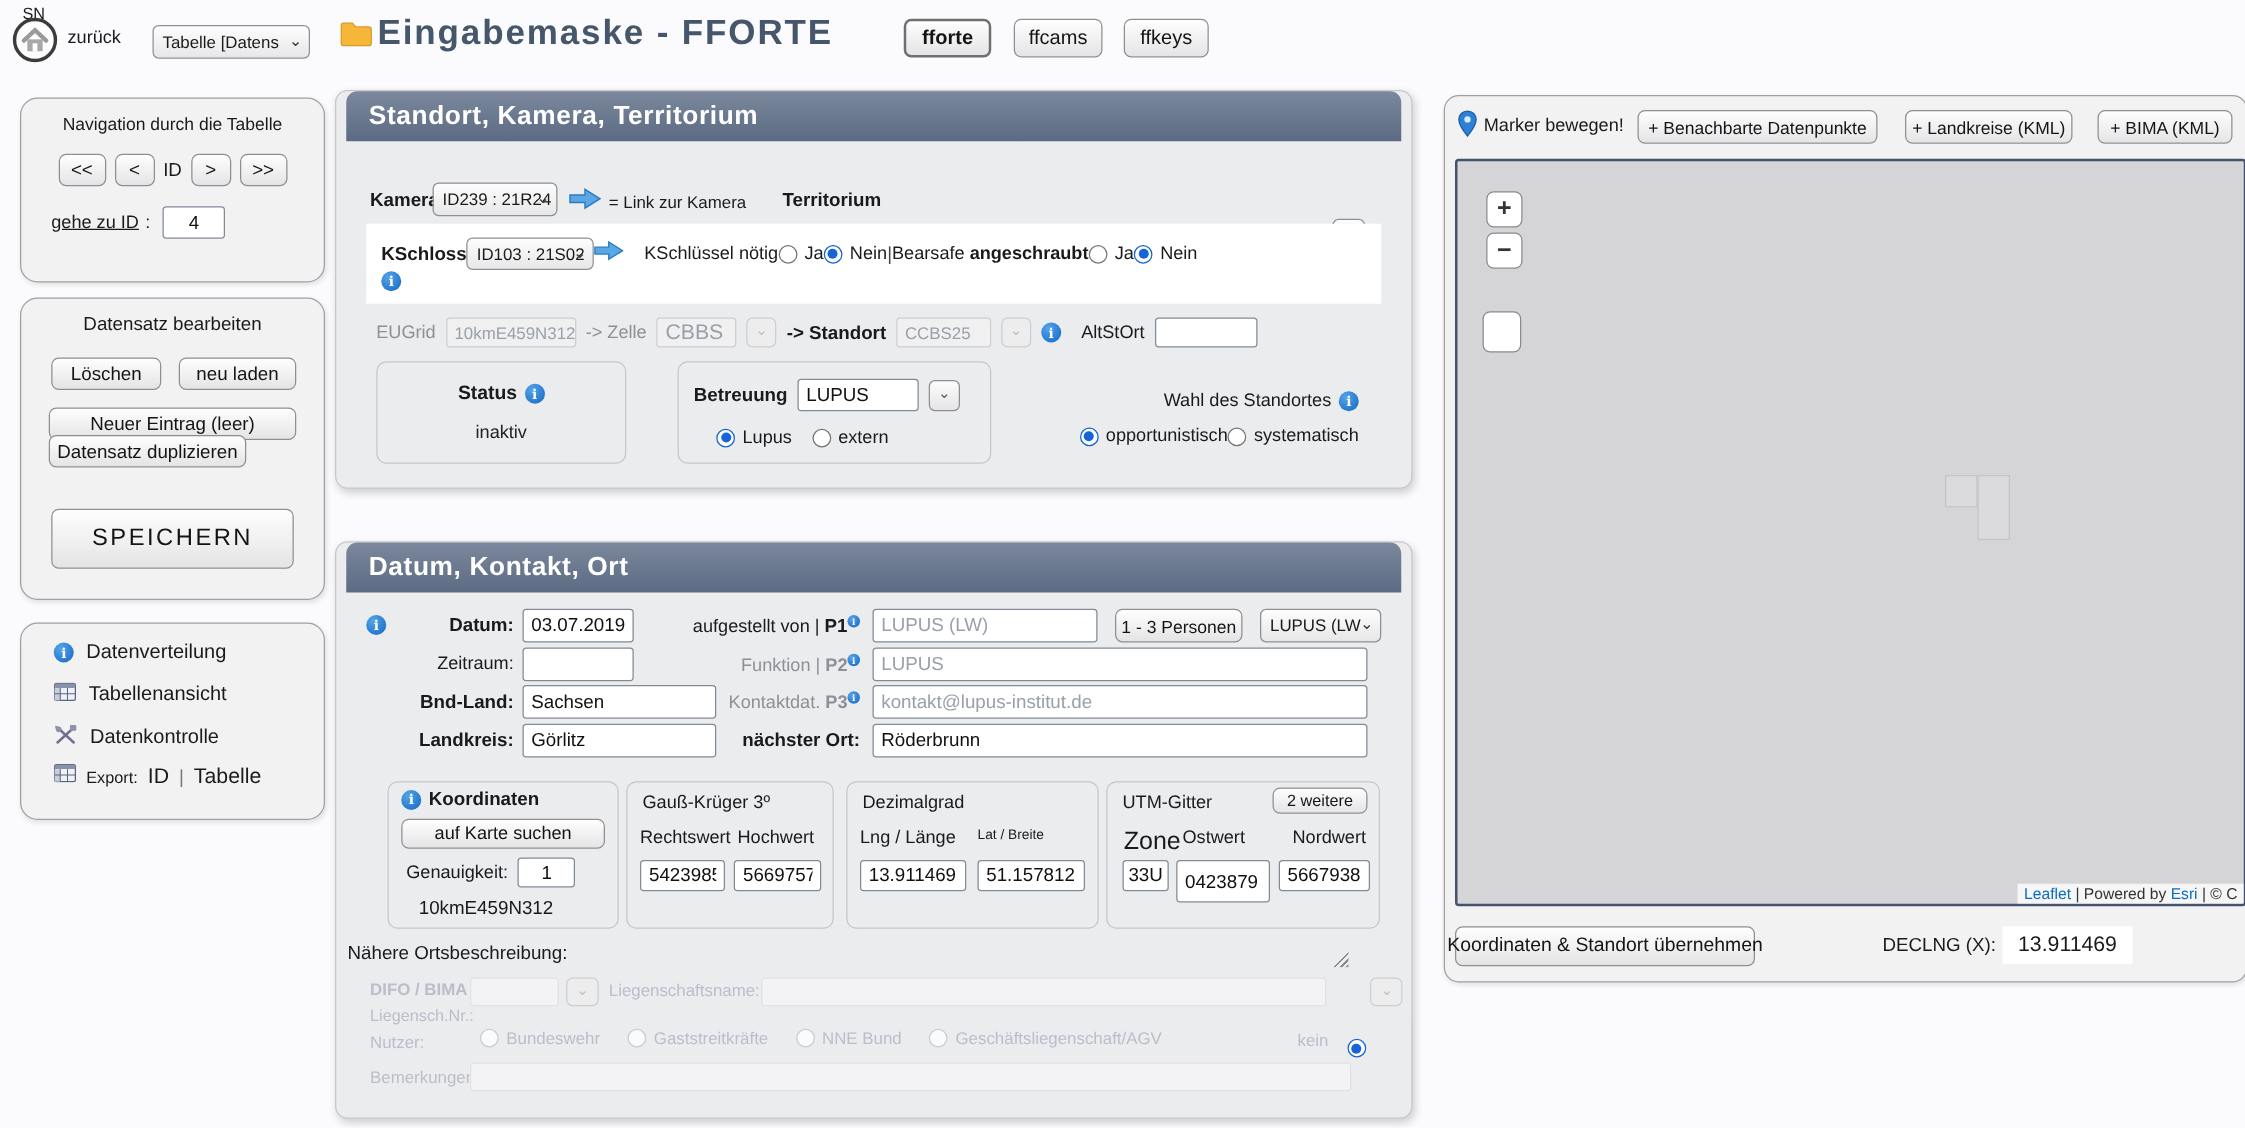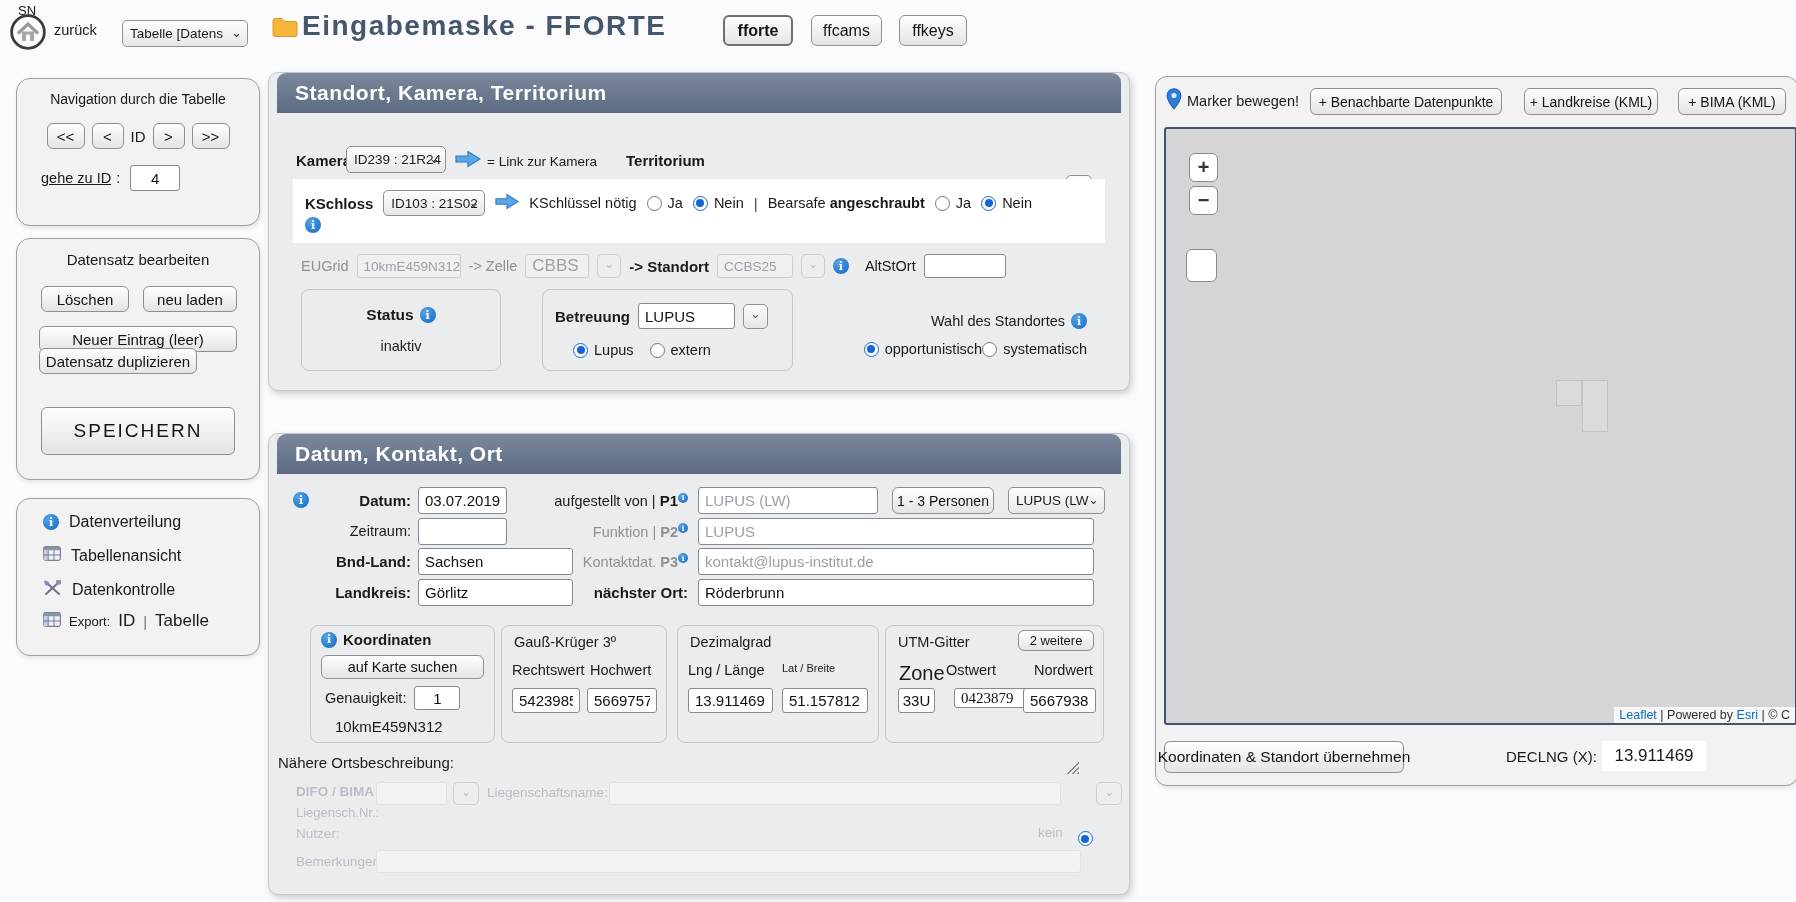--- a/index.html
+++ b/index.html
@@ -153,29 +153,29 @@
         <span>ID239 : 21R24</span>
       </div>
     <span class="abs" style="left:186px;top:77px"><svg width="26" height="18" viewBox="0 0 26 18">
           <path d="M1 6 h12 V1.5 L25 9 L13 16.5 V12 H1 z" fill="#5aa7e6" stroke="#2d7cc2" stroke-width="1.2"></path>
         </svg></span>
     <span class="abs nw" style="left:218px;top:81px;font-size:13.5px">= Link zur Kamera</span>
     <span class="abs b" style="left:357px;top:79px;font-size:15px">Territorium</span>
     <span class="ddbtn abs" style="left:797px;top:75px;width:26px;height:25px"></span>
 
     <div class="wstrip" style="left:24px;top:106px;width:812px;height:64px">
-      <div class="abs flex" style="left:12px;top:11px;gap:10px;height:26px">
+      <div class="abs flex" style="left:12px;top:11px;height:26px">
         <span class="b nw" style="font-size:15px">KSchloss</span>
         <div class="sel" style="width:102px;height:26px">
             <span>ID103 : 21S02</span>
           </div>
         <span><svg width="24" height="17" viewBox="0 0 26 18">
               <path d="M1 6 h12 V1.5 L25 9 L13 16.5 V12 H1 z" fill="#5aa7e6" stroke="#2d7cc2" stroke-width="1.2"></path>
             </svg></span>
-        <span class="nw" style="font-size:14.5px;margin-left:0">KSchlüssel nötig</span>
+        <span class="nw" style="font-size:14.5px;margin-left:16px">KSchlüssel nötig</span>
         <span class="flex">
             <span class="radio"></span>
             <span class="rlbl">Ja</span>
           </span>
         <span class="flex">
             <span class="radio checked"></span>
             <span class="rlbl">Nein</span>
           </span>
         <span style="font-size:15px;color:#444">|</span>
         <span class="nw" style="font-size:14.5px"><span>Bearsafe</span> <span class="b">angeschraubt</span></span>
@@ -312,36 +312,54 @@
       <input class="input" style="position: absolute; left: 104px; top: 62px; width: 86px; height: 25px;" value="51.157812">
     </div>
 
     <div class="inbox" style="left:616px;top:191px;width:217px;height:116px">
       <div class="abs nw" style="left:12px;top:8px;font-size:14.5px">UTM-Gitter</div>
       <div class="btn abs" style="left:132px;top:4px;width:76px;height:21px;font-size:13px">2 weitere</div>
       <span class="abs nw" style="left:13px;top:36px;font-size:20px">Zone</span>
       <span class="abs nw" style="left:60px;top:36px;font-size:14.5px">Ostwert</span>
       <span class="abs nw" style="left:148px;top:36px;font-size:14.5px">Nordwert</span>
       <input class="input ctr" style="position: absolute; left: 12px; top: 62px; width: 37px; height: 25px; padding: 0px 2px;" value="33U">
-      <input class="input" style="position: absolute; left: 68px; top: 62px; width: 75px; height: 20px; font-family: Liberation Serif, serif;" value="0423879">
+      <input class="input" style="position: absolute; left: 55px; top: 62px; width: 75px; height: 34px;" value="0423879">
       <input class="input" style="position: absolute; left: 137px; top: 62px; width: 73px; height: 25px;" value="5667938">
     </div>
 
     <span class="abs nw" style="left:9px;top:320px;font-size:15px">Nähere Ortsbeschreibung:</span>
     <span class="grip" style="left:797px;top:327px"></span>
 
     <div class="dis-sec">
       <span class="abs b nw" style="left:27px;top:350px;font-size:13.5px">DIFO / BIMA</span>
       <span class="abs nw" style="left:27px;top:371px;font-size:13px">Liegensch.Nr.:</span>
       <div class="input abs" style="left:107px;top:348px;width:71px;height:23px"></div>
       <span class="ddbtn dis abs" style="left:184px;top:348px;width:26px;height:23px"></span>
       <span class="abs nw" style="left:218px;top:351px;font-size:13.5px">Liegenschaftsname:</span>
       <div class="input abs" style="left:340px;top:348px;width:452px;height:23px"></div>
       <span class="ddbtn dis abs" style="left:797px;top:348px;width:26px;height:23px"></span>
       <span class="abs nw" style="left:27px;top:392px;font-size:13.5px">Nutzer:</span>
+      <div class="abs flex" style="left:115px;top:389px;gap:22px">
+        <span class="flex">
+            <span class="radio dis"></span>
+            <span class="rlbl" style="font-size:13.5px">Bundeswehr</span>
+          </span>
+        <span class="flex">
+            <span class="radio dis"></span>
+            <span class="rlbl" style="font-size:13.5px">Gaststreitkräfte</span>
+          </span>
+        <span class="flex">
+            <span class="radio dis"></span>
+            <span class="rlbl" style="font-size:13.5px">NNE Bund</span>
+          </span>
+        <span class="flex">
+            <span class="radio dis"></span>
+            <span class="rlbl" style="font-size:13.5px">Geschäftsliegenschaft/AGV</span>
+          </span>
+      </div>
       <span class="radio checked abs" style="left:748px;top:389px"></span>
       <span class="abs nw" style="left:769px;top:391px;font-size:13.5px">kein</span>
       <span class="abs nw" style="left:27px;top:420px;font-size:13.5px">Bemerkungen:</span>
       <div class="input abs" style="left:107px;top:416px;width:705px;height:23px"></div>
     </div>
   </div>
 
   <div class="sbox-side" style="left:1155px;top:76px;width:641px;height:708px;border-radius:12px">
     <span class="abs" style="left:10px;top:11px">
       <svg width="16" height="22" viewBox="0 0 15 21">

